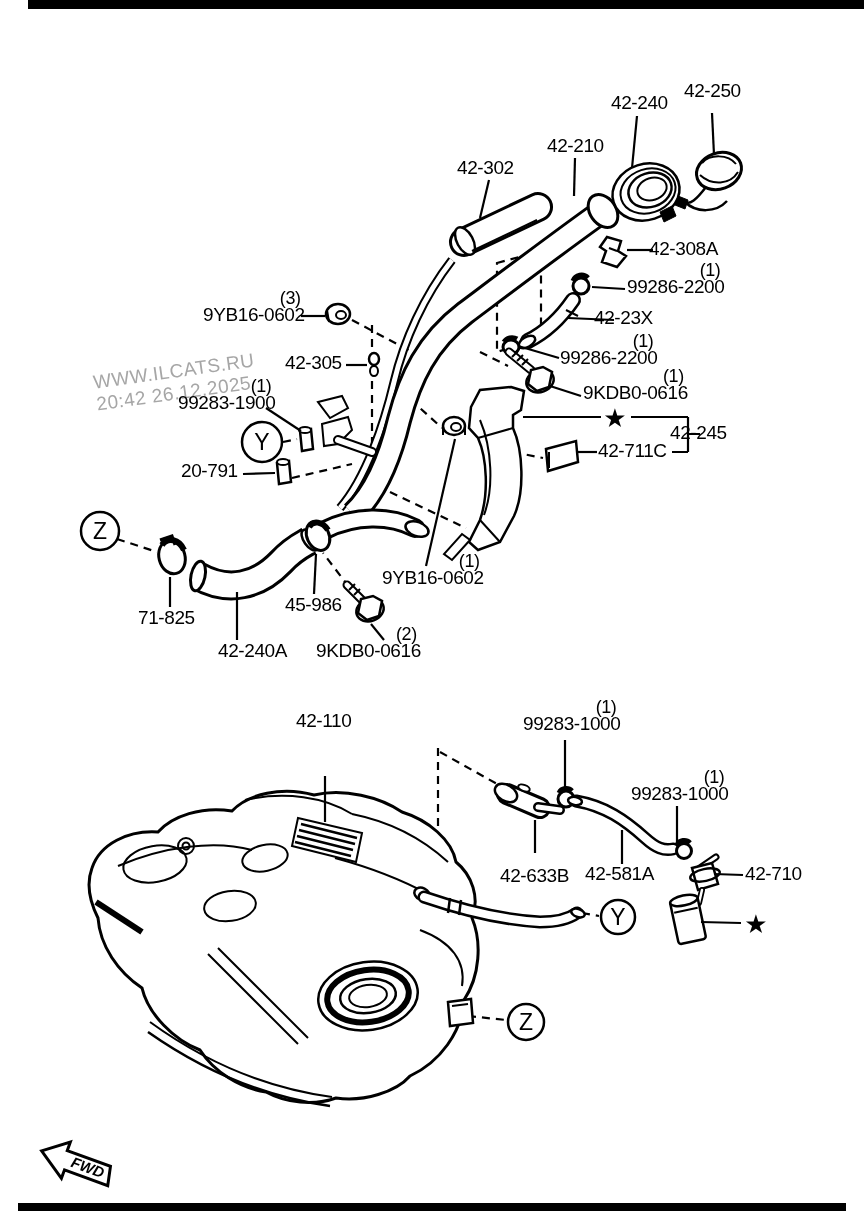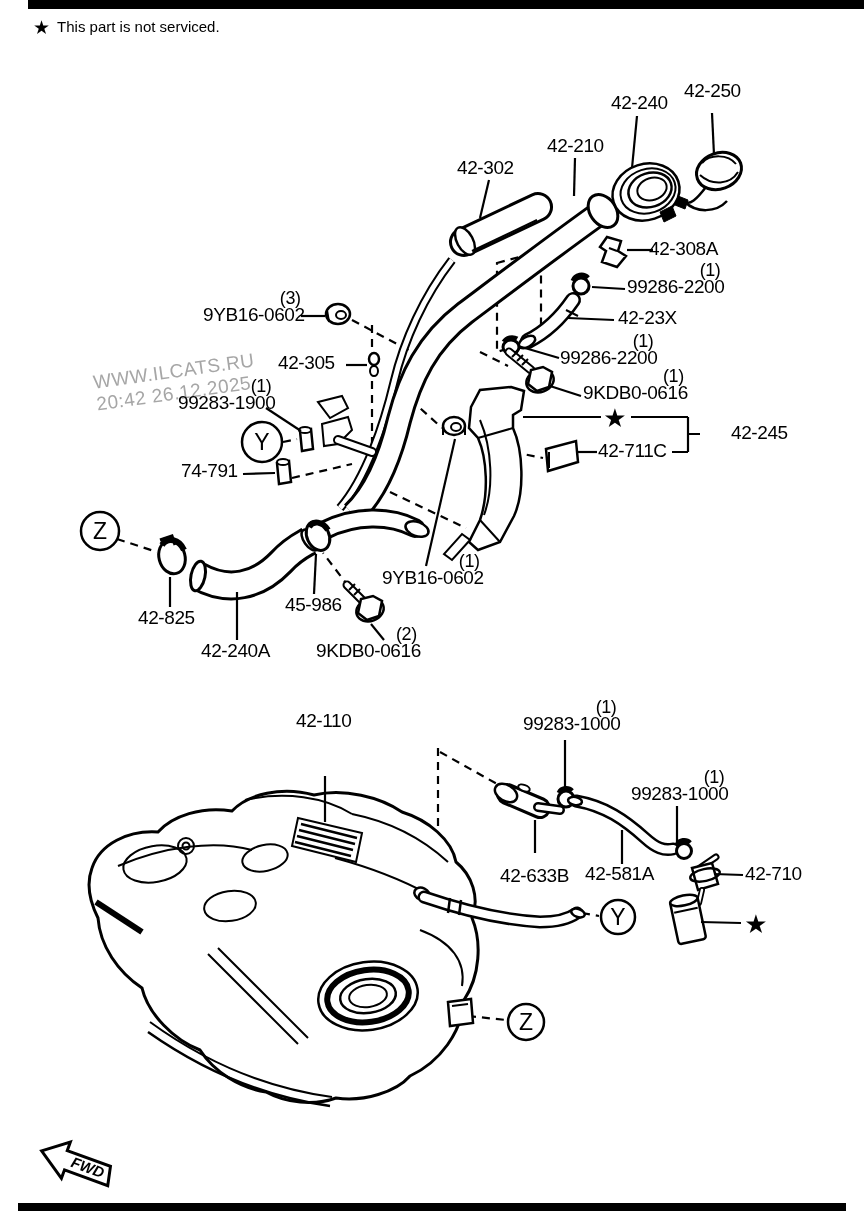--- a/index.html
+++ b/index.html
@@ -279,23 +279,20 @@
     </g>
     <text x="615" y="427" class="st">★</text>
     <text x="756" y="933" class="st">★</text>
 
     <g transform="translate(78,1162) rotate(20)">
       <path d="M -38,2 L -14,-16 L -14,-7 L 32,-7 L 36,12 L -10,12 L -10,21 Z" fill="#fff" stroke="#000" stroke-width="3"></path>
       <text x="11" y="7" class="fwdt">FWD</text>
     </g>
   </svg>
 
-  <div class="note">
-    <span class="star">★</span><span>This part is not serviced.</span>
-  </div>
 
   <div class="wm">
     <div>WWW.ILCATS.RU</div>
     <div>20:42 26.12.2025</div>
   </div>
 
   <div class="callout" style="left:457px;top:159px">
       <div class="part">42-302</div>
     </div>
   <div class="callout" style="left:547px;top:137px">
@@ -307,55 +304,55 @@
   <div class="callout" style="left:684px;top:82px">
       <div class="part">42-250</div>
     </div>
   <div class="callout" style="left:649px;top:240px">
       <div class="part">42-308A</div>
     </div>
   <div class="callout" style="left:627px;top:263px">
       <div class="qty">(1)</div>
       <div class="part">99286-2200</div>
     </div>
-  <div class="callout" style="left:618px;top:309px">
+  <div class="callout" style="left:594px;top:309px">
       <div class="part">42-23X</div>
     </div>
   <div class="callout" style="left:560px;top:334px">
       <div class="qty">(1)</div>
       <div class="part">99286-2200</div>
     </div>
   <div class="callout" style="left:583px;top:369px">
       <div class="qty">(1)</div>
       <div class="part">9KDB0-0616</div>
     </div>
   <div class="callout" style="left:203px;top:291px">
       <div class="qty">(3)</div>
       <div class="part">9YB16-0602</div>
     </div>
-  <div class="callout" style="left:278px;top:354px">
+  <div class="callout" style="left:285px;top:354px">
       <div class="part">42-305</div>
     </div>
   <div class="callout" style="left:178px;top:379px">
       <div class="qty">(1)</div>
       <div class="part">99283-1900</div>
     </div>
   <div class="callout" style="left:181px;top:462px">
-      <div class="part">74-791</div>
-    </div>
-  <div class="callout" style="left:731px;top:424px">
+      <div class="part">20-791</div>
+    </div>
+  <div class="callout" style="left:670px;top:424px">
       <div class="part">42-245</div>
     </div>
   <div class="callout" style="left:598px;top:442px">
       <div class="part">42-711C</div>
     </div>
   <div class="callout" style="left:138px;top:609px">
-      <div class="part">42-825</div>
-    </div>
-  <div class="callout" style="left:201px;top:642px">
+      <div class="part">71-825</div>
+    </div>
+  <div class="callout" style="left:218px;top:642px">
       <div class="part">42-240A</div>
     </div>
   <div class="callout" style="left:285px;top:596px">
       <div class="part">45-986</div>
     </div>
   <div class="callout" style="left:316px;top:627px">
       <div class="qty">(2)</div>
       <div class="part">9KDB0-0616</div>
     </div>
   <div class="callout" style="left:382px;top:554px">

